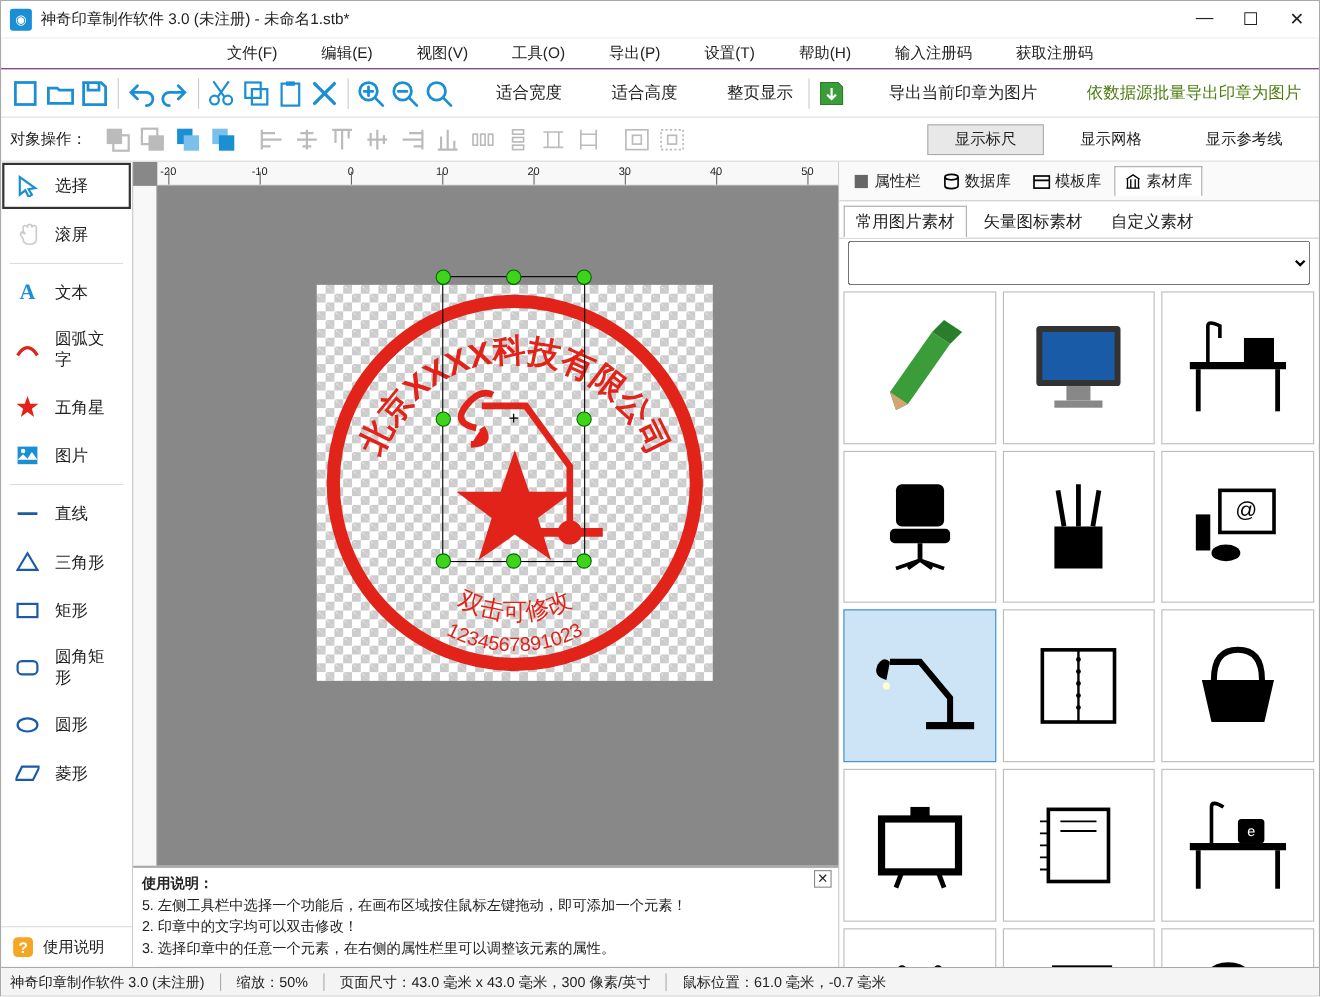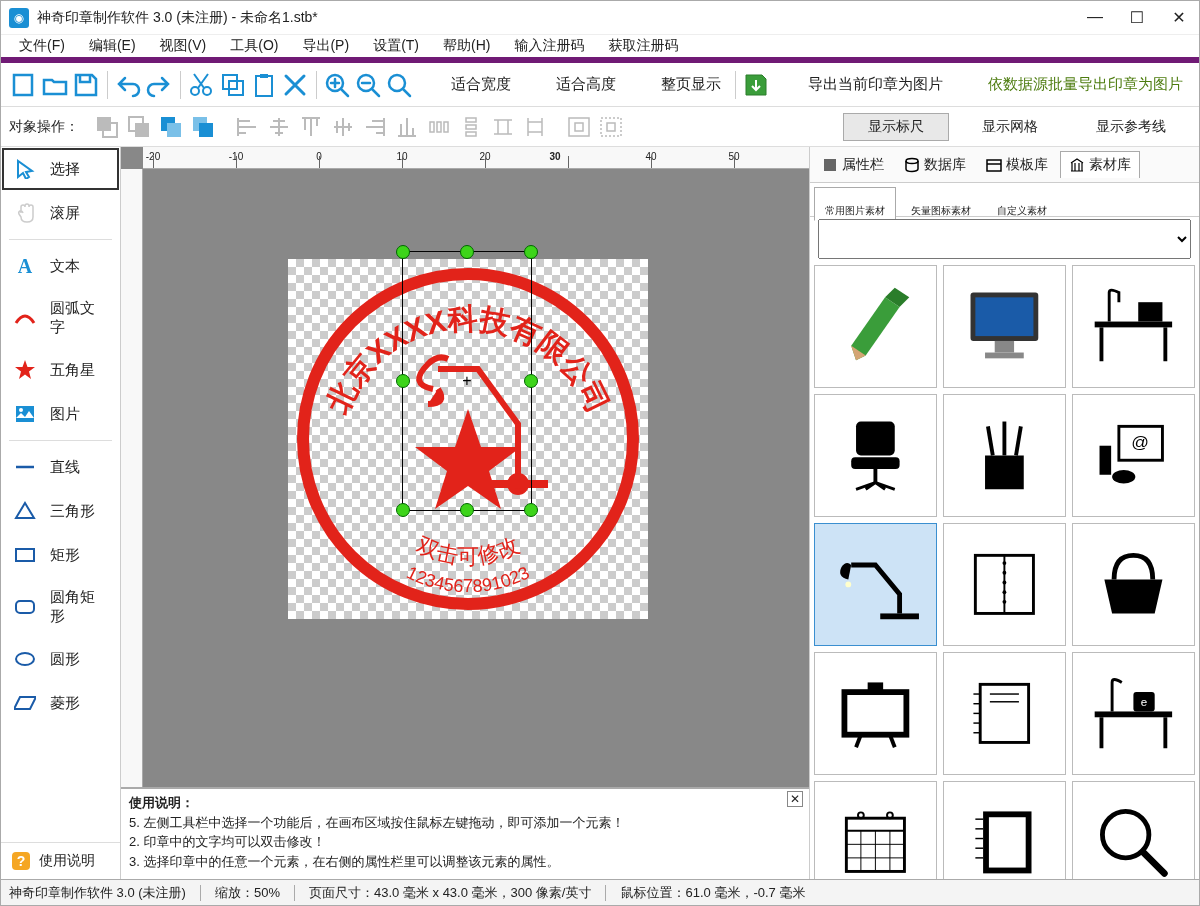--- a/index.html
+++ b/index.html
@@ -7,21 +7,21 @@
 .window { display: flex; flex-direction: column; height: 100%; border: 1px solid #aaa; }
 
 
 .titlebar { display: flex; align-items: center; height: 34px; padding: 0 8px; background: #fff; border-bottom: 1px solid #eee; }
 .titlebar .app-icon { width: 20px; height: 20px; background: #1a8fd4; border-radius: 3px; display: flex; align-items: center; justify-content: center; color: #fff; font-size: 12px; margin-right: 8px; }
 .titlebar .title { flex: 1; font-size: 14px; }
 .titlebar .win-controls { display: flex; gap: 18px; font-size: 16px; }
 .titlebar .win-controls span { cursor: pointer; width: 24px; text-align: center; }
 
 
-.menubar { display: flex; height: 28px; align-items: center; padding: 0 8px; border-bottom: 6px solid #701a75; gap: 4px; }
+.menubar { display: flex; height: 28px; align-items: center; padding: 0 8px; border-bottom: 1px solid #701a75; gap: 20px; justify-content: center; }
 .menubar .menu-item { padding: 2px 10px; font-size: 14px; cursor: pointer; }
 
 
 .toolbar { display: flex; height: 44px; align-items: center; padding: 0 8px; border-bottom: 1px solid #ddd; gap: 2px; }
 .tool-btn { width: 36px; height: 36px; display: flex; align-items: center; justify-content: center; cursor: pointer; border: 1px solid transparent; border-radius: 3px; }
 .tool-text { padding: 4px 8px; cursor: pointer; font-size: 15px; white-space: nowrap; margin-left: 27px; }
 .tool-sep { width: 1px; height: 28px; background: #ccc; margin: 0 4px; }
 
 
 .toolbar2 { display: flex; height: 40px; align-items: center; padding: 0 8px; border-bottom: 1px solid #ddd; }
@@ -62,26 +62,26 @@
 .stamp .star { fill: #e2231a; }
 .stamp text { fill: #e2231a; font-family: "SimSun", serif; }
 .sel-box { position: absolute; border: 1px solid #000; }
 .sel-handle { position: absolute; width: 14px; height: 14px; background: #3dd41a; border: 1px solid #060; border-radius: 50%; transform: translate(-50%,-50%); }
 
 
 .help-box { height: 92px; background: #fff; border-top: 2px solid #aaa; padding: 4px 8px; font-size: 13px; line-height: 1.5; position: relative; }
 .help-box .close-help { position: absolute; right: 6px; top: 2px; cursor: pointer; width: 16px; height: 16px; border: 1px solid #888; text-align: center; line-height: 14px; font-size: 12px; }
 
 
-.right-panel { width: 390px; border-left: 1px solid #ccc; display: flex; flex-direction: column; }
+.right-panel { width: 437px; border-left: 1px solid #ccc; display: flex; flex-direction: column; }
 .panel-tabs { display: flex; height: 36px; border-bottom: 1px solid #ccc; align-items: center; padding: 0 4px; gap: 4px; background: #fafafa; }
 .panel-tab { display: flex; align-items: center; gap: 4px; padding: 4px 8px; font-size: 14px; cursor: pointer; }
 .panel-tab.active { background: #fff; border: 1px solid #aaa; border-bottom: none; }
 .sub-tabs { display: flex; height: 34px; border-bottom: 1px solid #ccc; padding: 4px 4px 0; gap: 4px; }
-.sub-tab { padding: 16px 10px; font-size: 10px; cursor: pointer; border: 1px solid transparent; }
+.sub-tab { padding: 4px 10px; font-size: 15px; cursor: pointer; border: 1px solid transparent; }
 .sub-tab.active { border-color: #aaa; border-bottom-color: #fff; background: #fff; }
 .category-select { margin: 6px 8px; height: 32px; display: flex; align-items: center; }
 .category-select select { width: 100%; height: 32px; font-size: 16px; padding: 19px 6px; }
 .asset-grid { flex: 1; overflow-y: auto; padding: 4px; display: grid; grid-template-columns: repeat(3, 1fr); gap: 6px; }
 .asset-item { aspect-ratio: 1; border: 1px solid #bbb; display: flex; align-items: center; justify-content: center; cursor: pointer; background: #fff; }
 .asset-item.selected { background: #cde3f6; border-color: #3a8fd0; }
 .asset-item svg { width: 80%; height: 80%; }
 
 
 .statusbar { height: 26px; border-top: 1px solid #aaa; display: flex; align-items: center; padding: 0 8px; font-size: 13px; gap: 14px; background: #f4f4f4; }
@@ -421,21 +421,21 @@
           <span class="ruler-label" style="left: 10px;">-20</span>
           <span class="ruler-tick major" style="left: 10px;"></span>
           <span class="ruler-label" style="left: 93px; margin-top: 32px;">-10</span>
           <span class="ruler-tick major" style="left: 93px;"></span>
           <span class="ruler-label" style="left: 176px;">0</span>
           <span class="ruler-tick major" style="left: 176px;"></span>
           <span class="ruler-label" style="left: 259px;">10</span>
           <span class="ruler-tick major" style="left: 259px;"></span>
           <span class="ruler-label" style="left: 342px;">20</span>
           <span class="ruler-tick major" style="left: 342px;"></span>
-          <span class="ruler-label" style="left: 412px; font-weight: bold;">30</span>
+          <span class="ruler-label" style="left: 425px;">30</span>
           <span class="ruler-tick major" style="left: 425px;"></span>
           <span class="ruler-label" style="left: 508px;">40</span>
           <span class="ruler-tick major" style="left: 508px;"></span>
           <span class="ruler-label" style="left: 591px;">50</span>
           <span class="ruler-tick major" style="left: 591px;"></span>
         </div>
       <div class="ruler-v"></div>
       <div class="canvas-viewport">
         <div class="canvas-paper">
           <svg class="stamp" viewBox="0 0 360 360">

